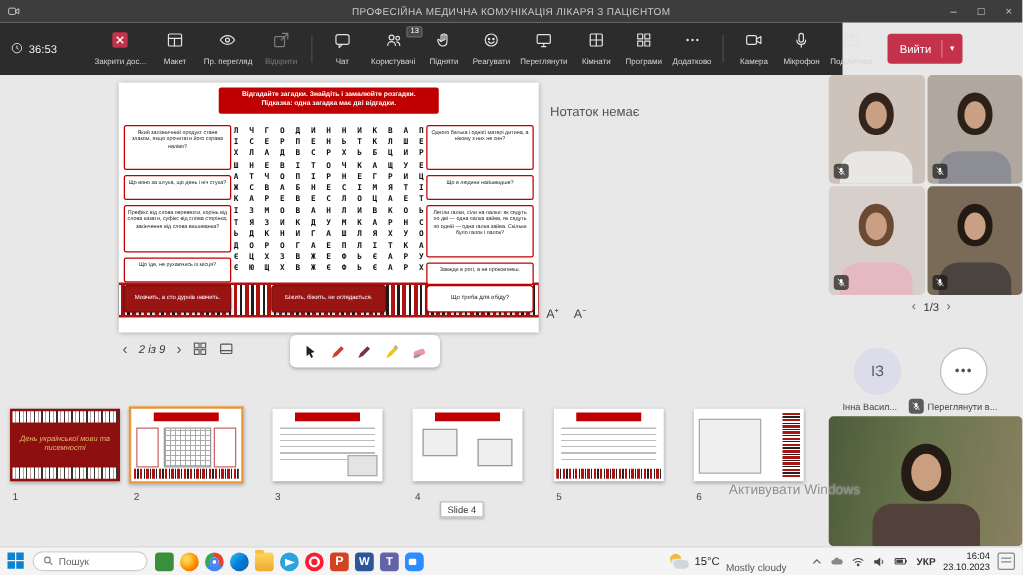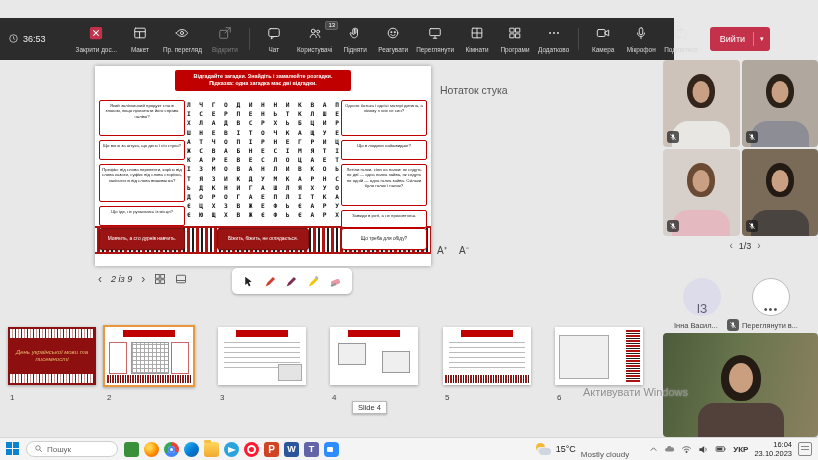--- a/index.html
+++ b/index.html
@@ -74,21 +74,21 @@
   .p-face{position:absolute;top:21px;left:50%;transform:translateX(-50%);width:17px;height:22px;border-radius:50%;background:#c9a083;}
   .p-shirt{position:absolute;bottom:0;left:50%;transform:translateX(-50%);width:58px;height:26px;border-radius:16px 16px 0 0;}
   .mic-badge{position:absolute;left:4px;bottom:4px;width:12px;height:12px;border-radius:3px;
     background:rgba(25,25,25,.7);display:flex;align-items:center;justify-content:center;}
   #pagination{position:absolute;left:715px;top:180px;width:60px;text-align:center;font-size:9px;color:#333;
     display:flex;align-items:center;justify-content:center;gap:6px;}
   #pagination .pg-ch{font-size:10px;color:#666;cursor:pointer;}
 
   
   .avatar-circle{position:absolute;width:38px;height:38px;border-radius:50%;display:flex;
-    align-items:flex-end;justify-content:center;cursor:pointer;}
+    align-items:center;justify-content:center;cursor:pointer;}
   #avatar-iz{left:683px;top:218px;background:#dcdcea;color:#5a5a72;font-size:12px;}
   #avatar-more{left:752px;top:218px;background:#fff;border:1px solid #bdbdbd;color:#555;font-size:11px;letter-spacing:1px;box-sizing:border-box;}
   .avatar-label{position:absolute;font-size:7.4px;color:#444;white-space:nowrap;}
   #label-iz{left:674px;top:261px;}
   #label-more{left:742px;top:261px;}
   #mini-mic{position:absolute;left:727px;top:259px;width:12px;height:12px;border-radius:3px;
     background:#5b5b5b;display:flex;align-items:center;justify-content:center;}
 
   
   #self-video{position:absolute;left:663px;top:273px;width:155px;height:104px;border-radius:4px;overflow:hidden;
@@ -170,20 +170,34 @@
   #tray-lang{font-size:8px;color:#333;cursor:pointer;font-weight:bold;}
   #clock-block{text-align:right;font-size:7.5px;color:#222;line-height:1.25;cursor:pointer;}
   #notif-btn{width:12px;height:12px;border:1px solid #888;border-radius:2px;position:relative;cursor:pointer;}
   #notif-btn::after{content:"";position:absolute;left:2px;top:3px;right:2px;height:1px;background:#888;box-shadow:0 3px 0 #888;}
 </style>
 </head>
 <body>
 
 <div id="screen">
 
+  <div id="titlebar">
+    <span class="cam">
+      <svg viewBox="0 0 16 16" width="10" height="10" fill="none" stroke="#cfcfcf" stroke-width="1.2">
+          <rect x="1.5" y="4" width="9" height="8" rx="1.5"></rect>
+          <path d="M10.5 7l4-2.2v6.4l-4-2.2z"></path>
+        </svg>
+    </span>
+    <div id="tb-title">ПРОФЕСІЙНА МЕДИЧНА КОМУНІКАЦІЯ ЛІКАРЯ З ПАЦІЄНТОМ</div>
+    <div id="win-controls">
+      <span>–</span>
+      <span>□</span>
+      <span>×</span>
+    </div>
+  </div>
 
   <div id="toolbar">
     <div class="tb-group">
       <div id="timer">
         <span>
           <svg viewBox="0 0 16 16" width="11" height="11" fill="none" stroke="#ddd" stroke-width="1.1">
               <circle cx="8" cy="8" r="5.5"></circle>
               <path d="M8 5v3.2l2 1.2"></path>
             </svg>
         </span>
@@ -582,21 +596,21 @@
           </svg>
       </span>
       <span class="tool">
         <svg viewBox="0 0 16 16" width="13" height="13">
             <rect x="2.5" y="6" width="11" height="6" rx="2" transform="rotate(-20 8 9)" fill="#e89aa6"></rect>
             <rect x="2" y="10.6" width="7" height="3" rx="1.5" transform="rotate(-20 5.5 12)" fill="#9a9a9a"></rect>
           </svg>
       </span>
     </div>
 
-    <div id="notes-empty">Нотаток стука</div>
+    <div id="notes-empty">Нотаток немає</div>
     <div id="font-controls">
       <span>А⁺</span>
       <span>А⁻</span>
     </div>
 
     <div id="participants-grid">
         <div class="ptile" style="background: linear-gradient(rgb(205, 195, 186), rgb(205, 195, 186));">
           <div class="p-head" style="background: rgb(51, 36, 28);"></div>
           <div class="p-face"></div>
           <div class="p-shirt" style="background: rgb(233, 231, 227);"></div>

